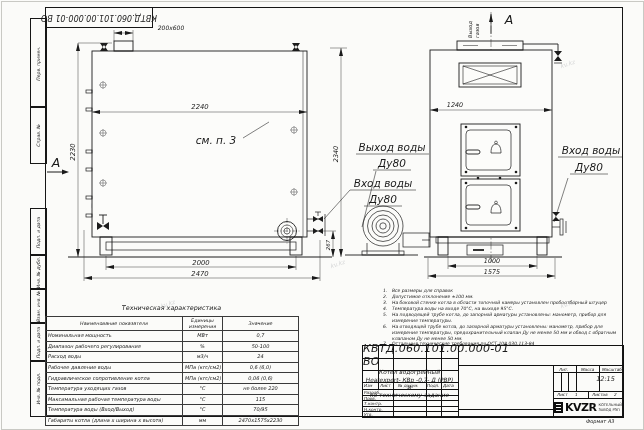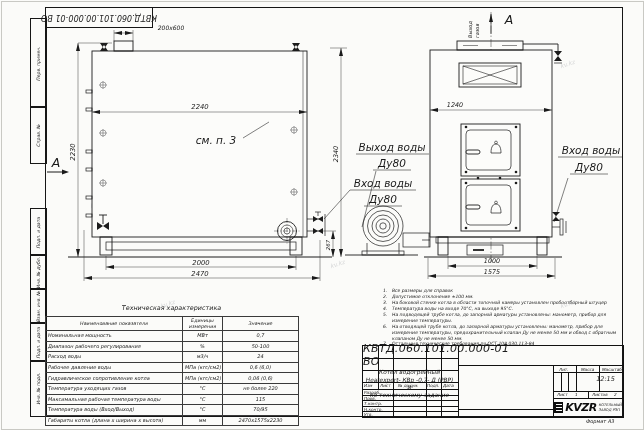--- a/index.html
+++ b/index.html
@@ -472,21 +472,21 @@
     <div class="tx" style="left:196px;top:20.5px;">Лит.</div>
     <div class="tx" style="left:218px;top:20.5px;">Масса</div>
     <div class="tx" style="left:239px;top:20.5px;">Масштаб</div>
     <div class="scale" style="position:absolute;">12:15</div>
 
     <div class="tx" style="left:194px;top:46px;">Лист</div>
     <div class="tx" style="left:212px;top:46px;">1</div>
     <div class="tx" style="left:229px;top:46px;">Листов</div>
     <div class="tx" style="left:251px;top:46px;">2</div>
 
-    <div class="logo" style="position:absolute;font-style:italic;">
+    <div class="logo" style="position:absolute;">
       <span class="bars">
           <i></i>
           <i></i>
           <i></i>
         </span>
       <span class="kv">KVZR</span>
       <span class="co">
         <div>КОТЕЛЬНЫЙ</div>
         <div>ЗАВОД РЭП</div>
       </span>

